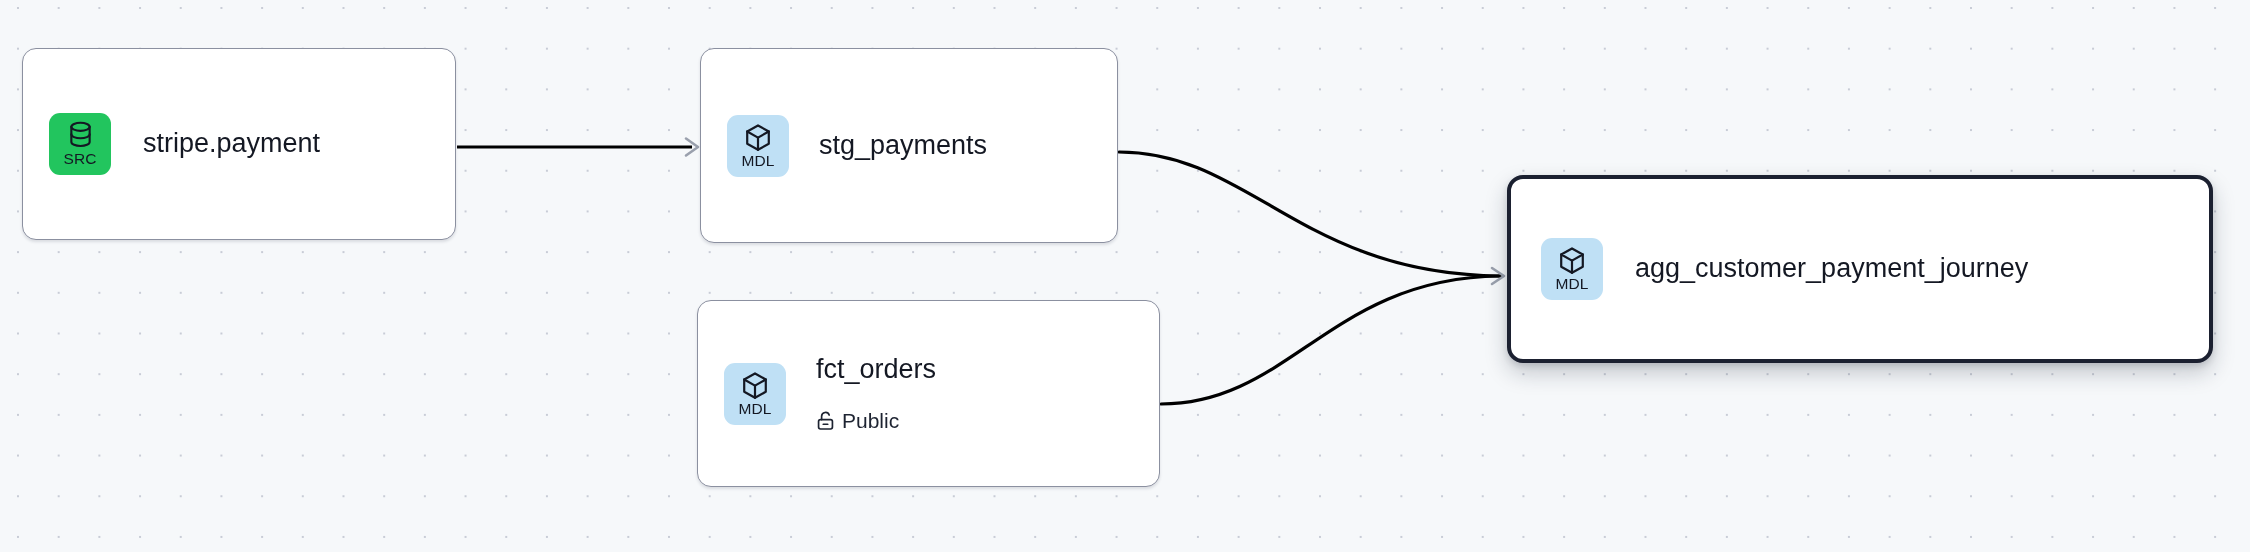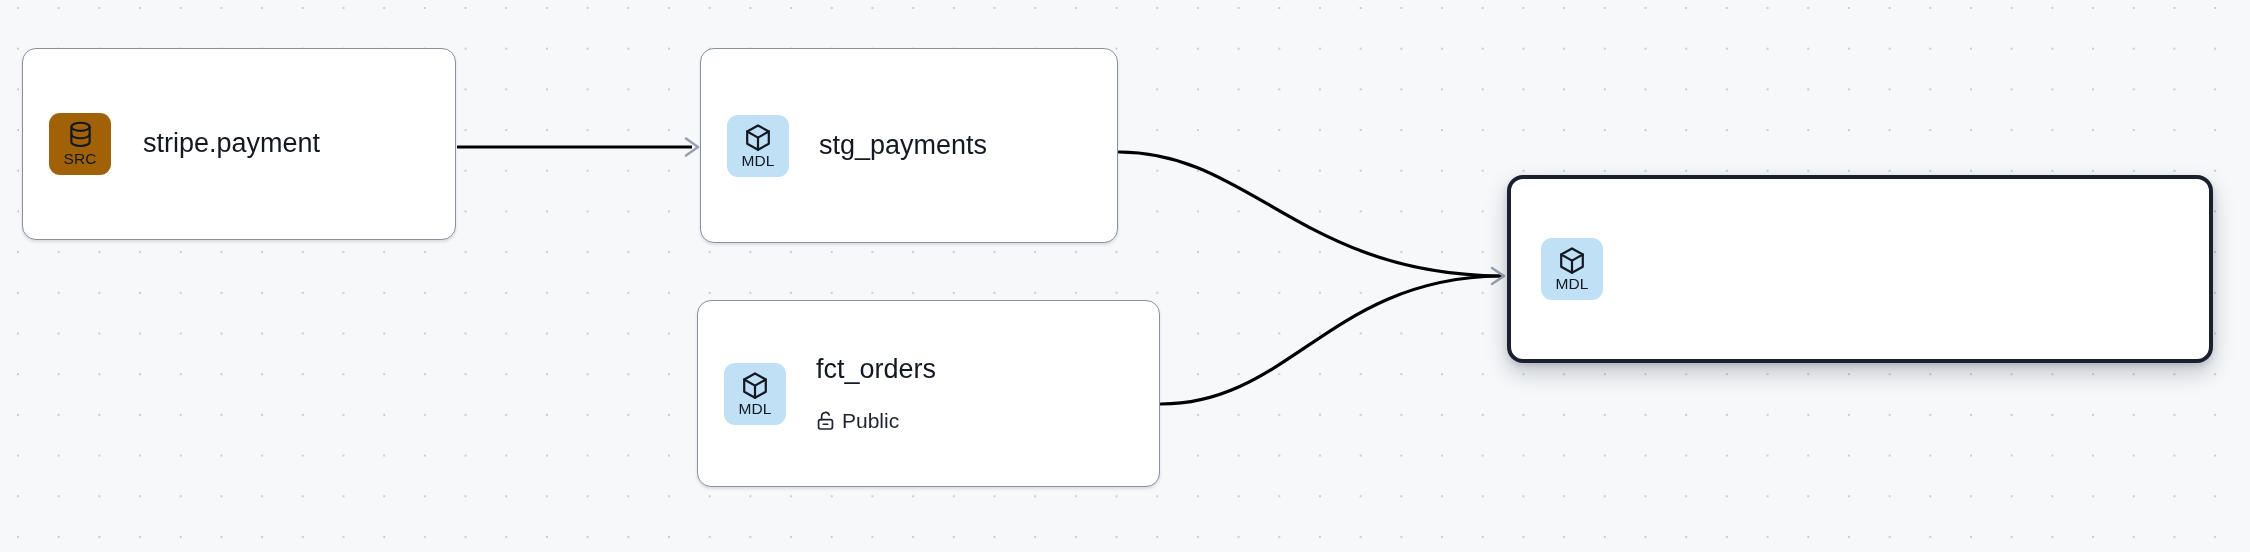--- a/index.html
+++ b/index.html
@@ -59,21 +59,21 @@
     width: 62px;
     height: 62px;
     border-radius: 11px;
     display: flex;
     flex-direction: column;
     align-items: center;
     justify-content: center;
     gap: 1px;
   }
 
-  .node-badge.src { background: #a16207; }
+  .node-badge.src { background: #22c55e; }
   .node-badge.mdl { background: #bfe0f5; text-align: center; }
 
   .badge-icon {
     display: block;
     line-height: 0;
   }
 
   .badge-text {
     font-size: 15.5px;
     line-height: 1;
@@ -212,15 +212,18 @@
     <div class="node-badge mdl">
       <span class="badge-icon">
         <svg width="28" height="29" viewBox="0 0 24 25" fill="none" stroke="#141823" stroke-width="1.9" stroke-linecap="round" stroke-linejoin="round">
           <path d="M12 2.1 L21.3 7.3 L12 12.6 L2.7 7.3 Z"></path>
           <path d="M2.7 7.3 V17.9 L12 23.1 V12.6"></path>
           <path d="M21.3 7.3 V17.9 L12 23.1"></path>
         </svg>
       </span>
       <span class="badge-text">MDL</span>
     </div>
+    <div class="node-body">
+      <div class="node-title">agg_customer_payment_journey</div>
+    </div>
   </div>
 
 </div>
 
 </body></html>

